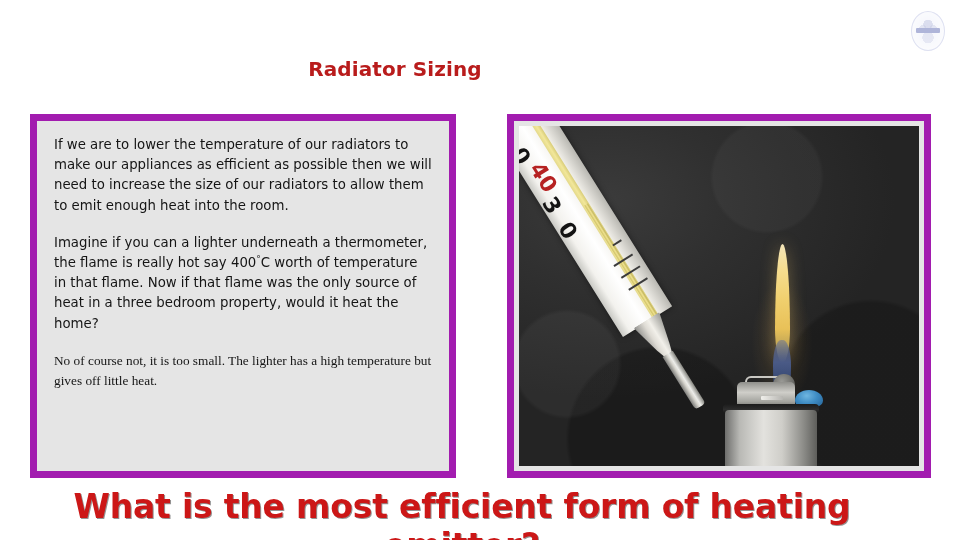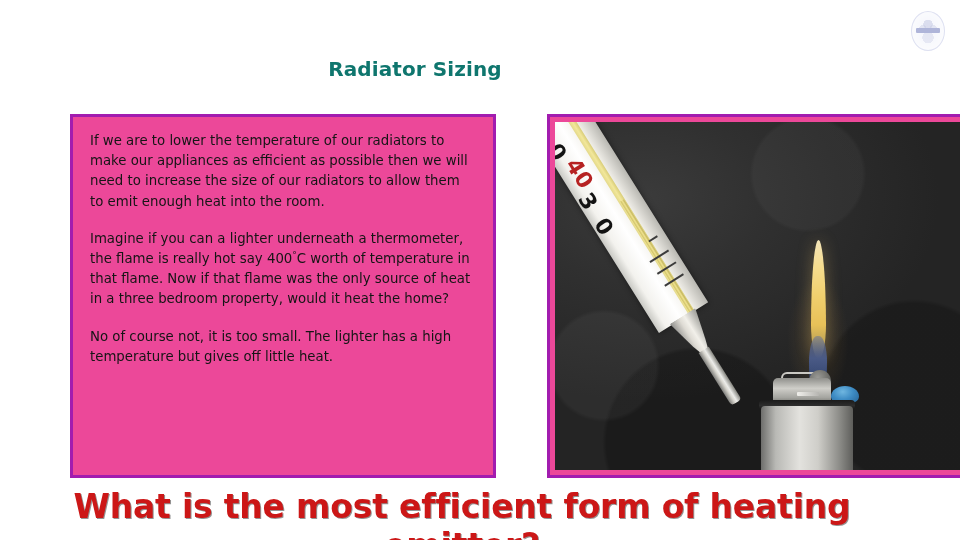--- a/index.html
+++ b/index.html
@@ -67,32 +67,30 @@
 
   
   .page-title {
     position: absolute;
     left: 0;
     top: 57px;
     width: 790px;
     text-align: center;
     font-size: 20px;
     font-weight: bold;
-    color: #0f766e;
+    color: #b91c1c;
     letter-spacing: 0.1px;
-    margin-left: 20px;
   }
 
   
   .green-box {
     position: absolute;
-    border: 3px solid #a21caf;
+    border: 7px solid #a21caf;
     box-sizing: border-box;
-    background: #ec4899;
-    margin-left: 40px;
+    background: #e5e5e5;
   }
   .text-box {
     left: 30px;
     top: 114px;
     width: 426px;
     height: 364px;
     padding: 14px 17px 10px 17px;
   }
   .image-box {
     left: 507px;
@@ -102,21 +100,21 @@
     padding: 5px;
   }
 
   
   .body-text p {
     margin: 0 0 17px 0;
     font-size: 13.3px;
     line-height: 20.2px;
     color: #151515;
   }
-  .body-text p:last-child { margin-bottom: 0; }
+  .body-text p:last-child { margin-bottom: 0; font-family: Liberation Serif, serif; }
   .deg {
     font-size: 9px;
     vertical-align: 5px;
     line-height: 0;
   }
 
   
   .photo {
     position: relative;
     width: 100%;

